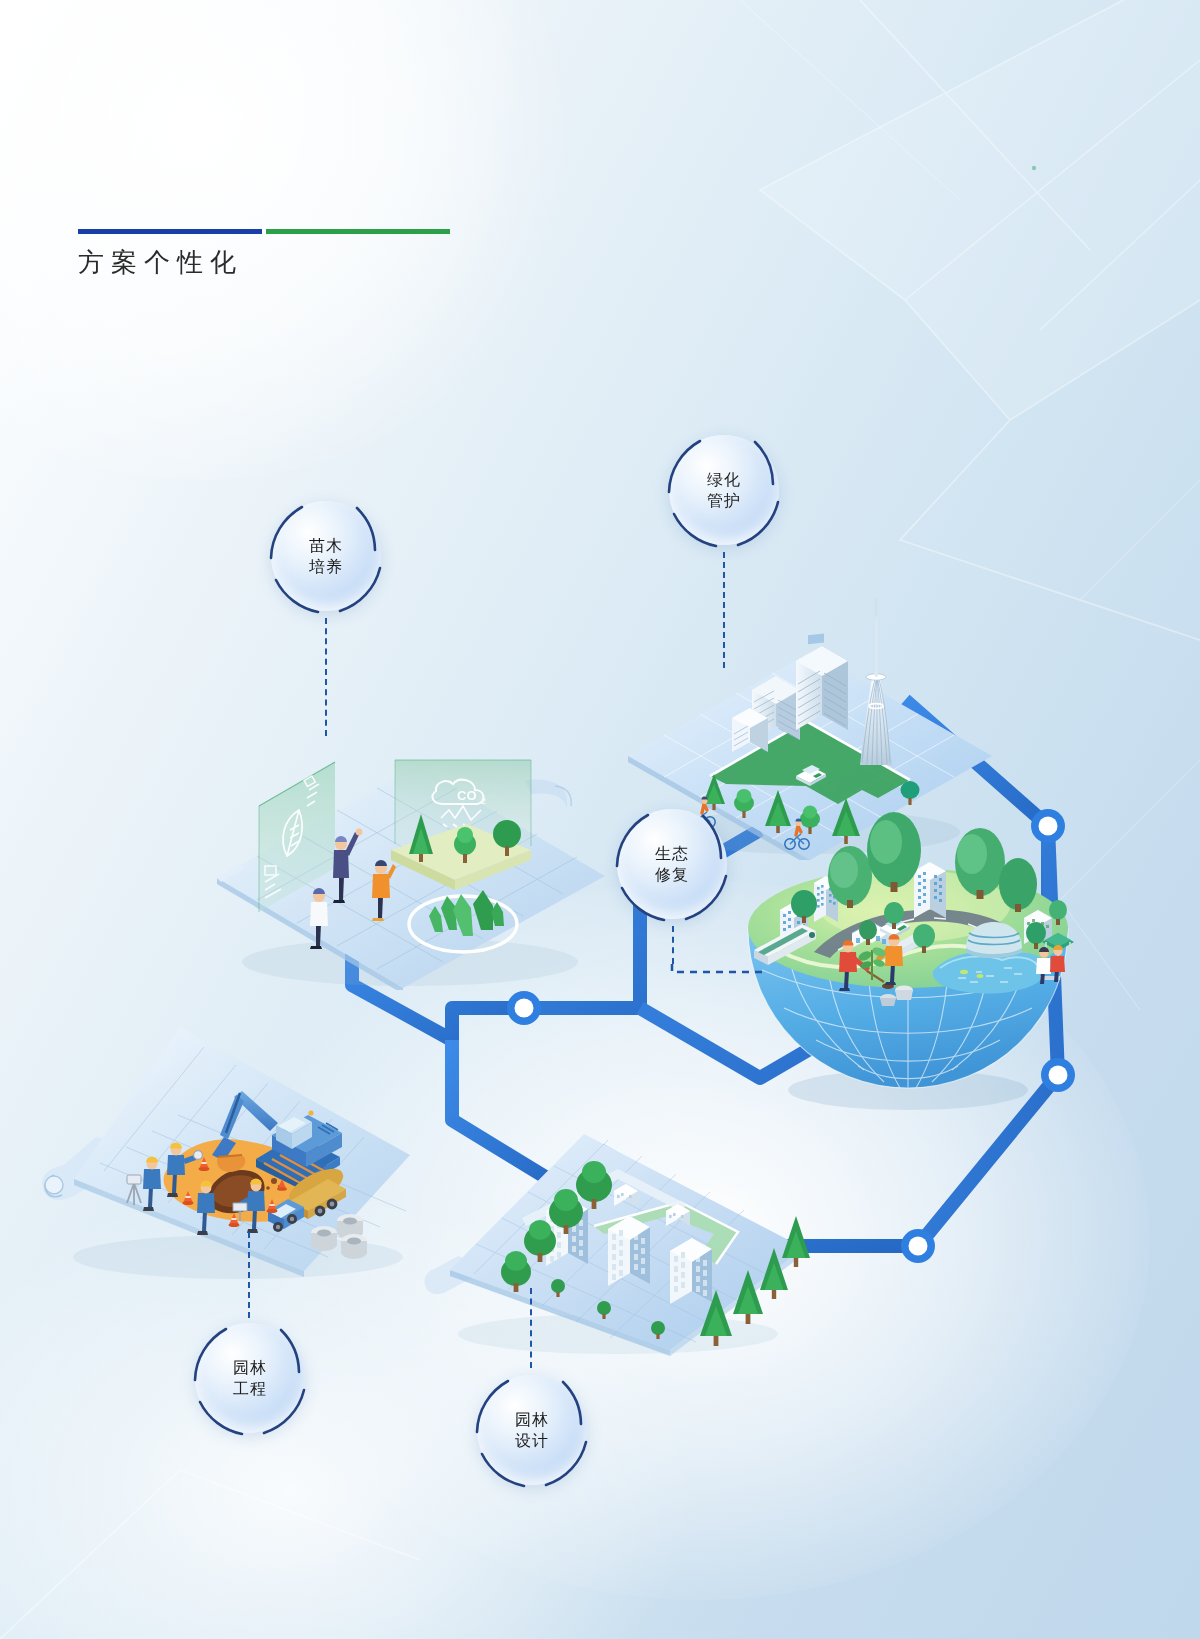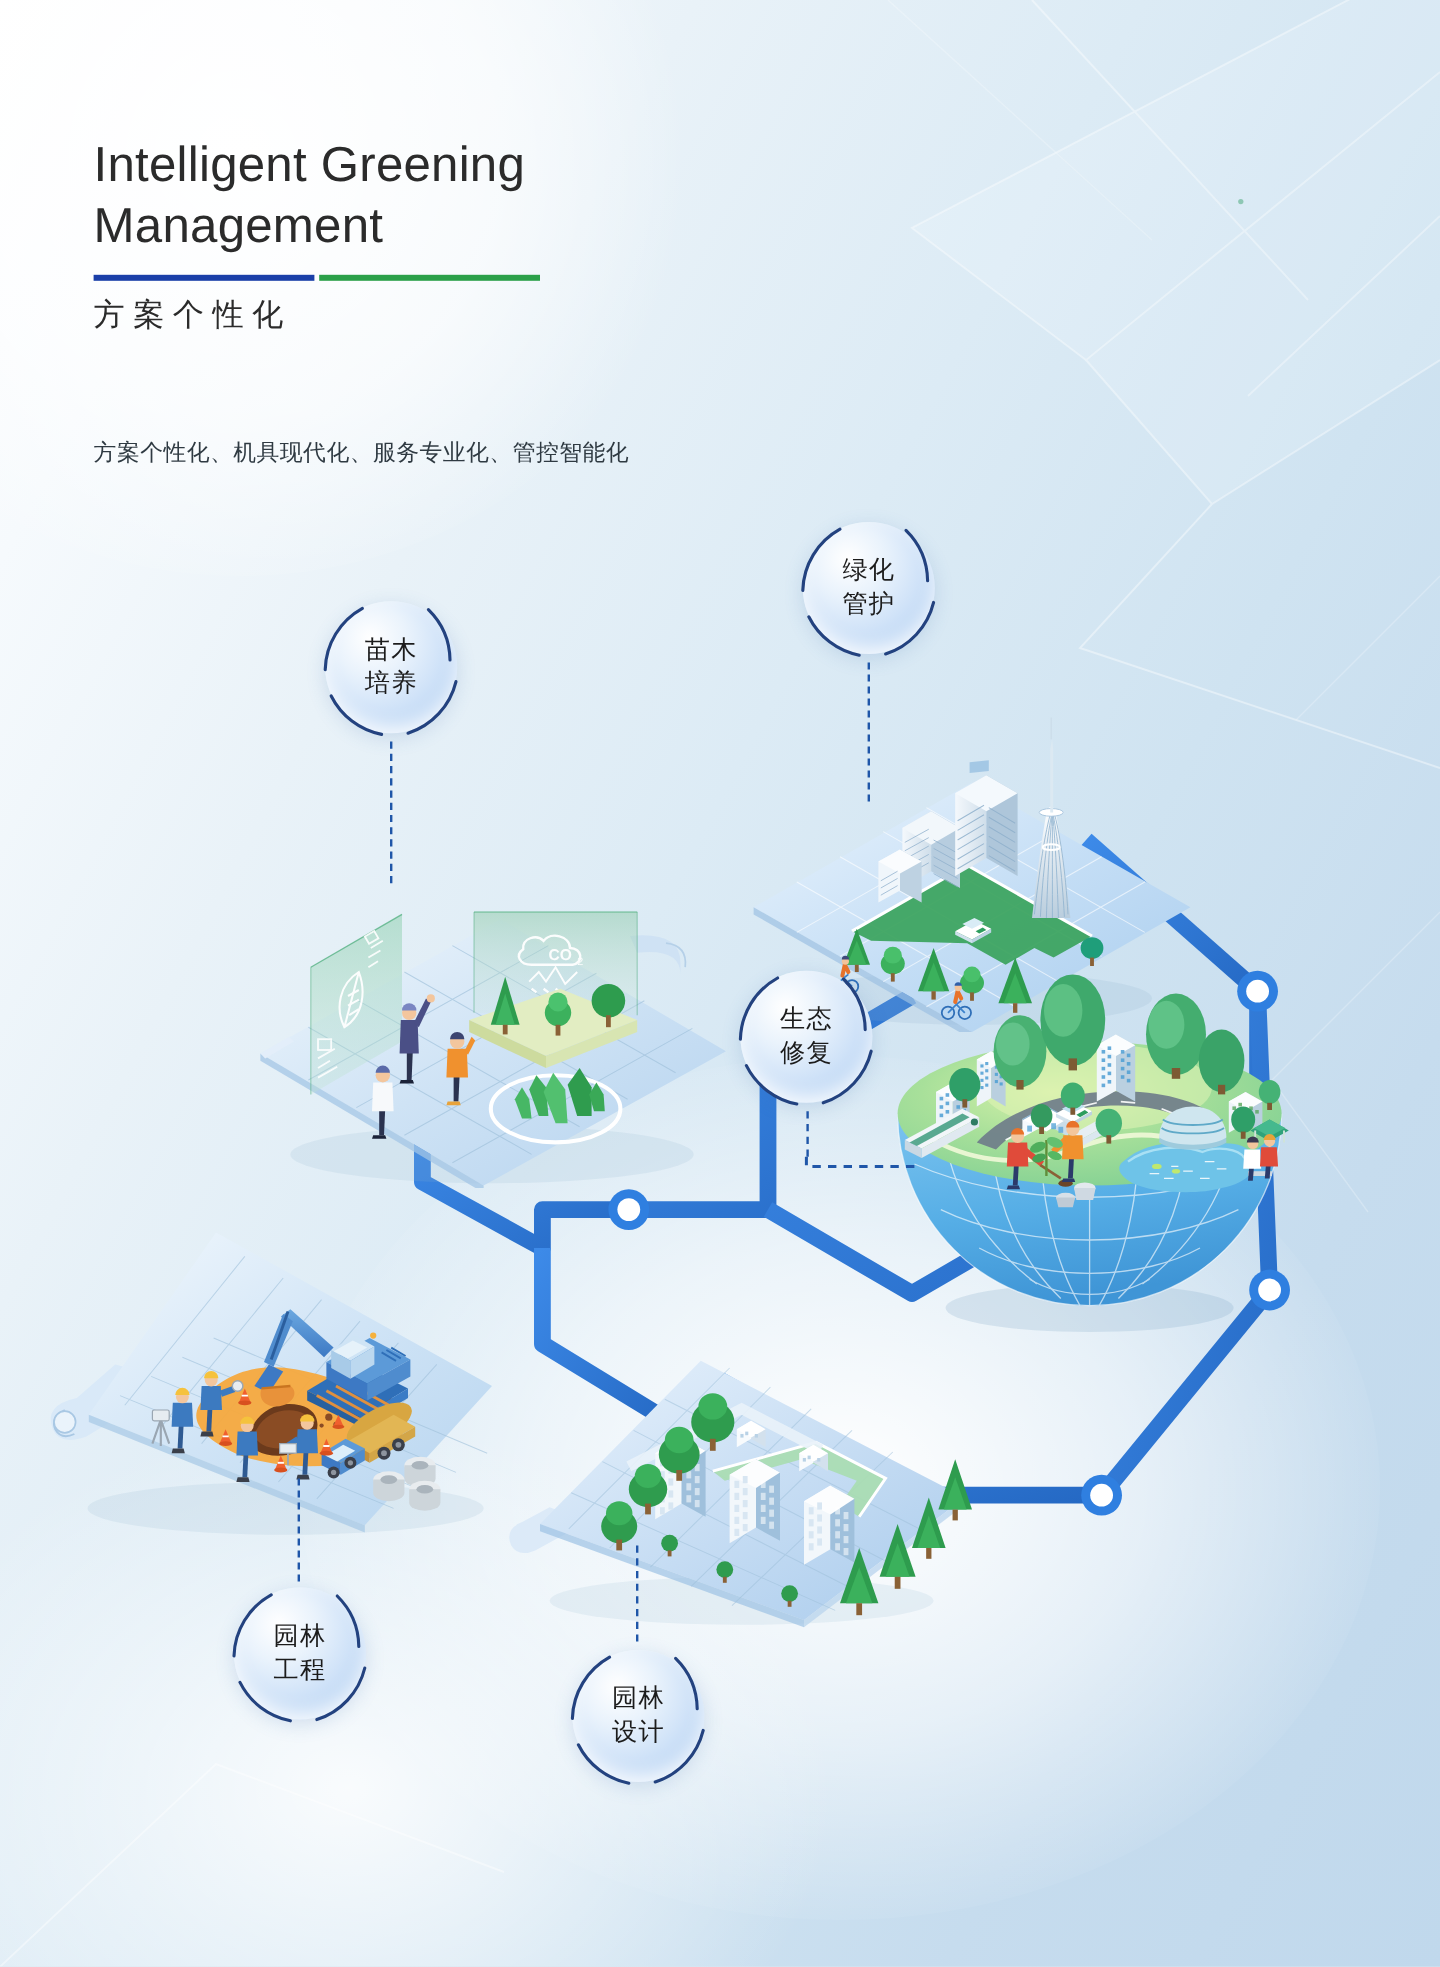--- a/index.html
+++ b/index.html
@@ -52,21 +52,21 @@
   .badge .orb{
     position:absolute;inset:9px;border-radius:50%;
     background:
       radial-gradient(circle at 34% 28%, #ffffff 0%, #eaf3fc 28%, #cfe2f8 58%, #bcd6f4 78%, #cfe2f8 100%);
     box-shadow:0 4px 16px rgba(60,110,180,.18), inset 0 -6px 14px rgba(255,255,255,.85);
   }
   .badge .ring{position:absolute;inset:0;}
   .badge .label{
     position:absolute;inset:0;display:flex;flex-direction:column;
     align-items:center;justify-content:center;
-    font-size:21px;line-height:1.32;color:#1c1c1c;letter-spacing:1px;
+    font-size:16px;line-height:1.32;color:#1c1c1c;letter-spacing:1px;
     font-weight:500;
   }
   .badge .label span{display:block;}
 
   .dashlink{position:absolute;border-left:2.5px dashed #1f56a8;}
 </style>
 </head>
 <body>
 
 <div id="stage">
@@ -89,30 +89,25 @@
       <path d="M740 0 L960 200"></path>
       <path d="M1200 480 L1080 600"></path>
     </g>
     <g fill="#ffffff" opacity=".22">
       <path d="M1200 60 L905 300 L1010 420 L1200 300 Z"></path>
       <path d="M905 300 L760 190 L1200 -40 L1200 60 Z"></path>
     </g>
     <circle cx="1034" cy="168" r="2.2" fill="#2f9e63" opacity=".8"></circle>
   </svg>
 
-  <div class="header">
-    <div class="title-en">Intelligent Greening
-Management</div>
-  </div>
   <div class="rule">
     <div class="rule-blue"></div>
     <div class="rule-green"></div>
   </div>
   <div class="title-cn">方案个性化</div>
-  <div class="subtitle">方案个性化、机具现代化、服务专业化、管控智能化</div>
 
   <svg id="circuit" viewBox="0 0 1200 1639">
     <defs>
       <linearGradient id="pipeGrad" x1="0" y1="0" x2="1" y2="1">
         <stop offset="0%" stop-color="#3d8ae8"></stop>
         <stop offset="100%" stop-color="#2569c4"></stop>
       </linearGradient>
     </defs>
     <g fill="none" stroke="url(#pipeGrad)" stroke-width="14" stroke-linejoin="round" stroke-linecap="butt">
 

